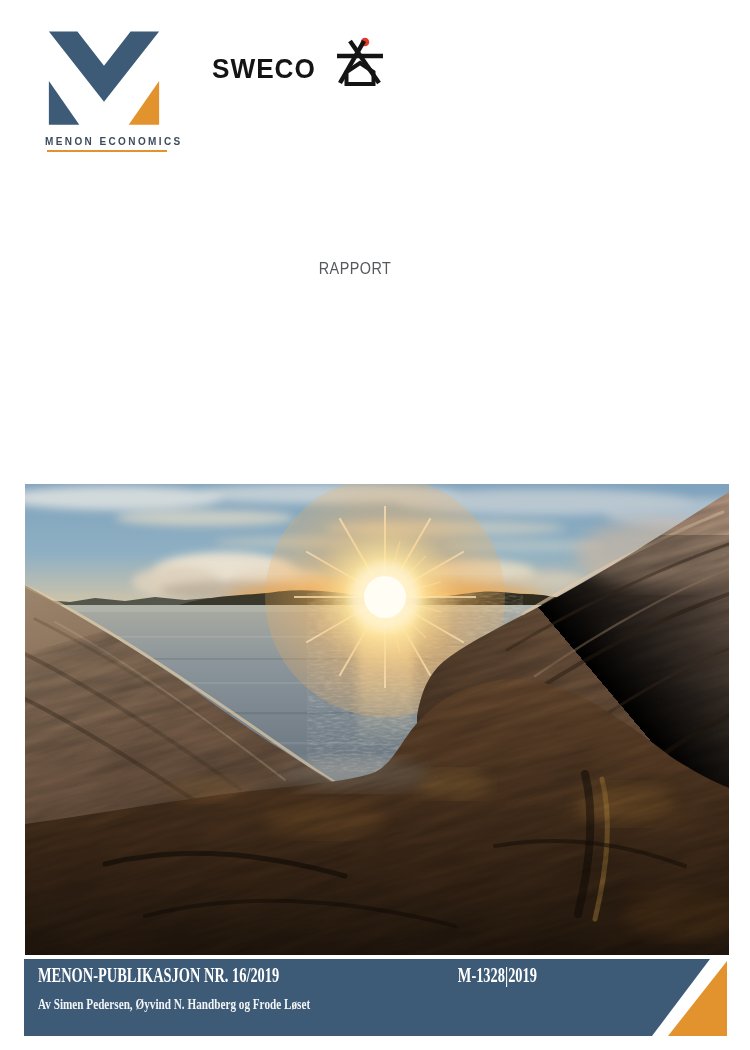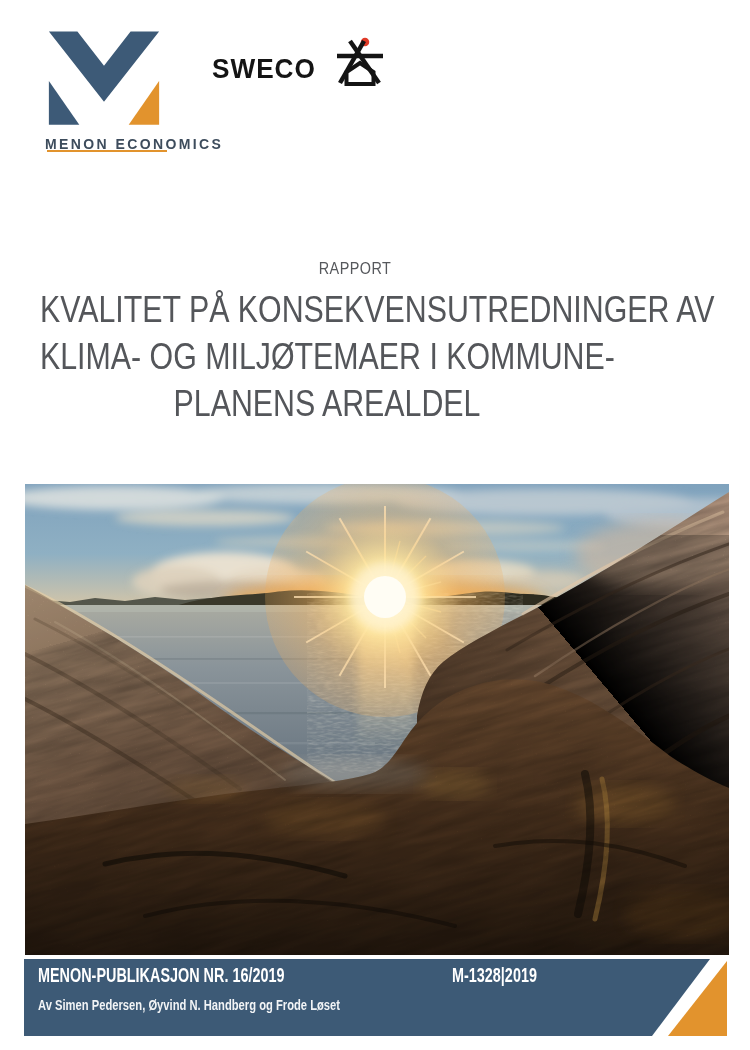--- a/index.html
+++ b/index.html
@@ -9,21 +9,21 @@
     font-family:"Liberation Sans","DejaVu Sans",sans-serif;
     -webkit-font-smoothing:antialiased;
   }
   .abs{position:absolute;}
 
   
   #menon-logo{left:45px;top:28px;width:130px;height:132px;}
   #menon-mark{left:2px;top:2px;width:114px;height:100px;}
   #menon-wordmark{
     left:0;top:108px;width:130px;
-    font-size:14px;font-weight:bold;letter-spacing:2.4px;
+    font-size:10px;font-weight:bold;letter-spacing:2.4px;
     color:#3d4c5c;white-space:nowrap;
   }
   #menon-rule{left:2px;top:122px;width:120px;height:2px;background:var(--menon-orange,#e2932d);}
   #sweco-logo{left:180px;top:34px;width:180px;height:64px;margin-left:32px;}
   #sweco-wordmark{
     left:0;top:20px;font-size:27px;font-weight:bold;letter-spacing:1px;
     color:#141414;transform:scaleX(.97);transform-origin:0 0;white-space:nowrap;
   }
   #sweco-symbol{left:123px;top:2px;width:50px;height:54px;}
 
@@ -36,21 +36,21 @@
   .title-line{
     font-size:37px;line-height:47px;color:#54565a;
     transform:scaleX(.82);transform-origin:0 0;white-space:nowrap;
   }
   #title-lines{margin-top:8px;}
 
   
   #cover-photo{left:25px;top:484px;width:704px;height:471px;overflow:hidden;}
 
   
-  #footer{left:0;top:958px;width:594px;height:92px;}
+  #footer{left:0;top:958px;width:594px;height:92px;font-family:Liberation Serif, serif;}
   #footer-art{left:0;top:0;}
   #footer-publication{
     left:38px;top:6px;color:#ffffff;font-size:20px;font-weight:bold;
     transform:scaleX(.72);transform-origin:0 0;white-space:nowrap;
   }
   #footer-authors{
     left:38px;top:39px;color:#f2f4f6;font-size:14px;font-weight:bold;
     transform:scaleX(.8);transform-origin:0 0;white-space:nowrap;
   }
   #footer-number{
@@ -77,25 +77,20 @@
     <circle cx="60" cy="10" r="8.5" fill="#e03a28"></circle>
     <line x1="4" y1="38" x2="96" y2="38" stroke="#141414" stroke-width="9"></line>
     <line x1="30" y1="8" x2="88" y2="92" stroke="#141414" stroke-width="9"></line>
     <line x1="58" y1="8" x2="10" y2="92" stroke="#141414" stroke-width="9"></line>
     <polygon points="50,52 77,70 77,94 23,94 23,70" fill="none" stroke="#141414" stroke-width="8"></polygon>
   </svg>
 </div>
 
 <div class="abs" id="title-block">
   <div id="kicker">RAPPORT</div>
-  <div id="title-lines">
-    <div class="title-line">KVALITET PÅ KONSEKVENSUTREDNINGER AV</div>
-    <div class="title-line">KLIMA- OG MILJØTEMAER I KOMMUNE-</div>
-    <div class="title-line">PLANENS AREALDEL</div>
-  </div>
 </div>
 
 <div class="abs" id="cover-photo">
 <svg width="704" height="471" viewBox="0 0 704 471" xmlns="http://www.w3.org/2000/svg">
   <defs>
     <linearGradient id="sky" x1="0" y1="0" x2="0" y2="1">
       <stop offset="0" stop-color="#7fa2bd"></stop>
       <stop offset="0.5" stop-color="#8fb0c3"></stop>
       <stop offset="0.82" stop-color="#c9c2ac"></stop>
       <stop offset="1" stop-color="#ecd29e"></stop>

